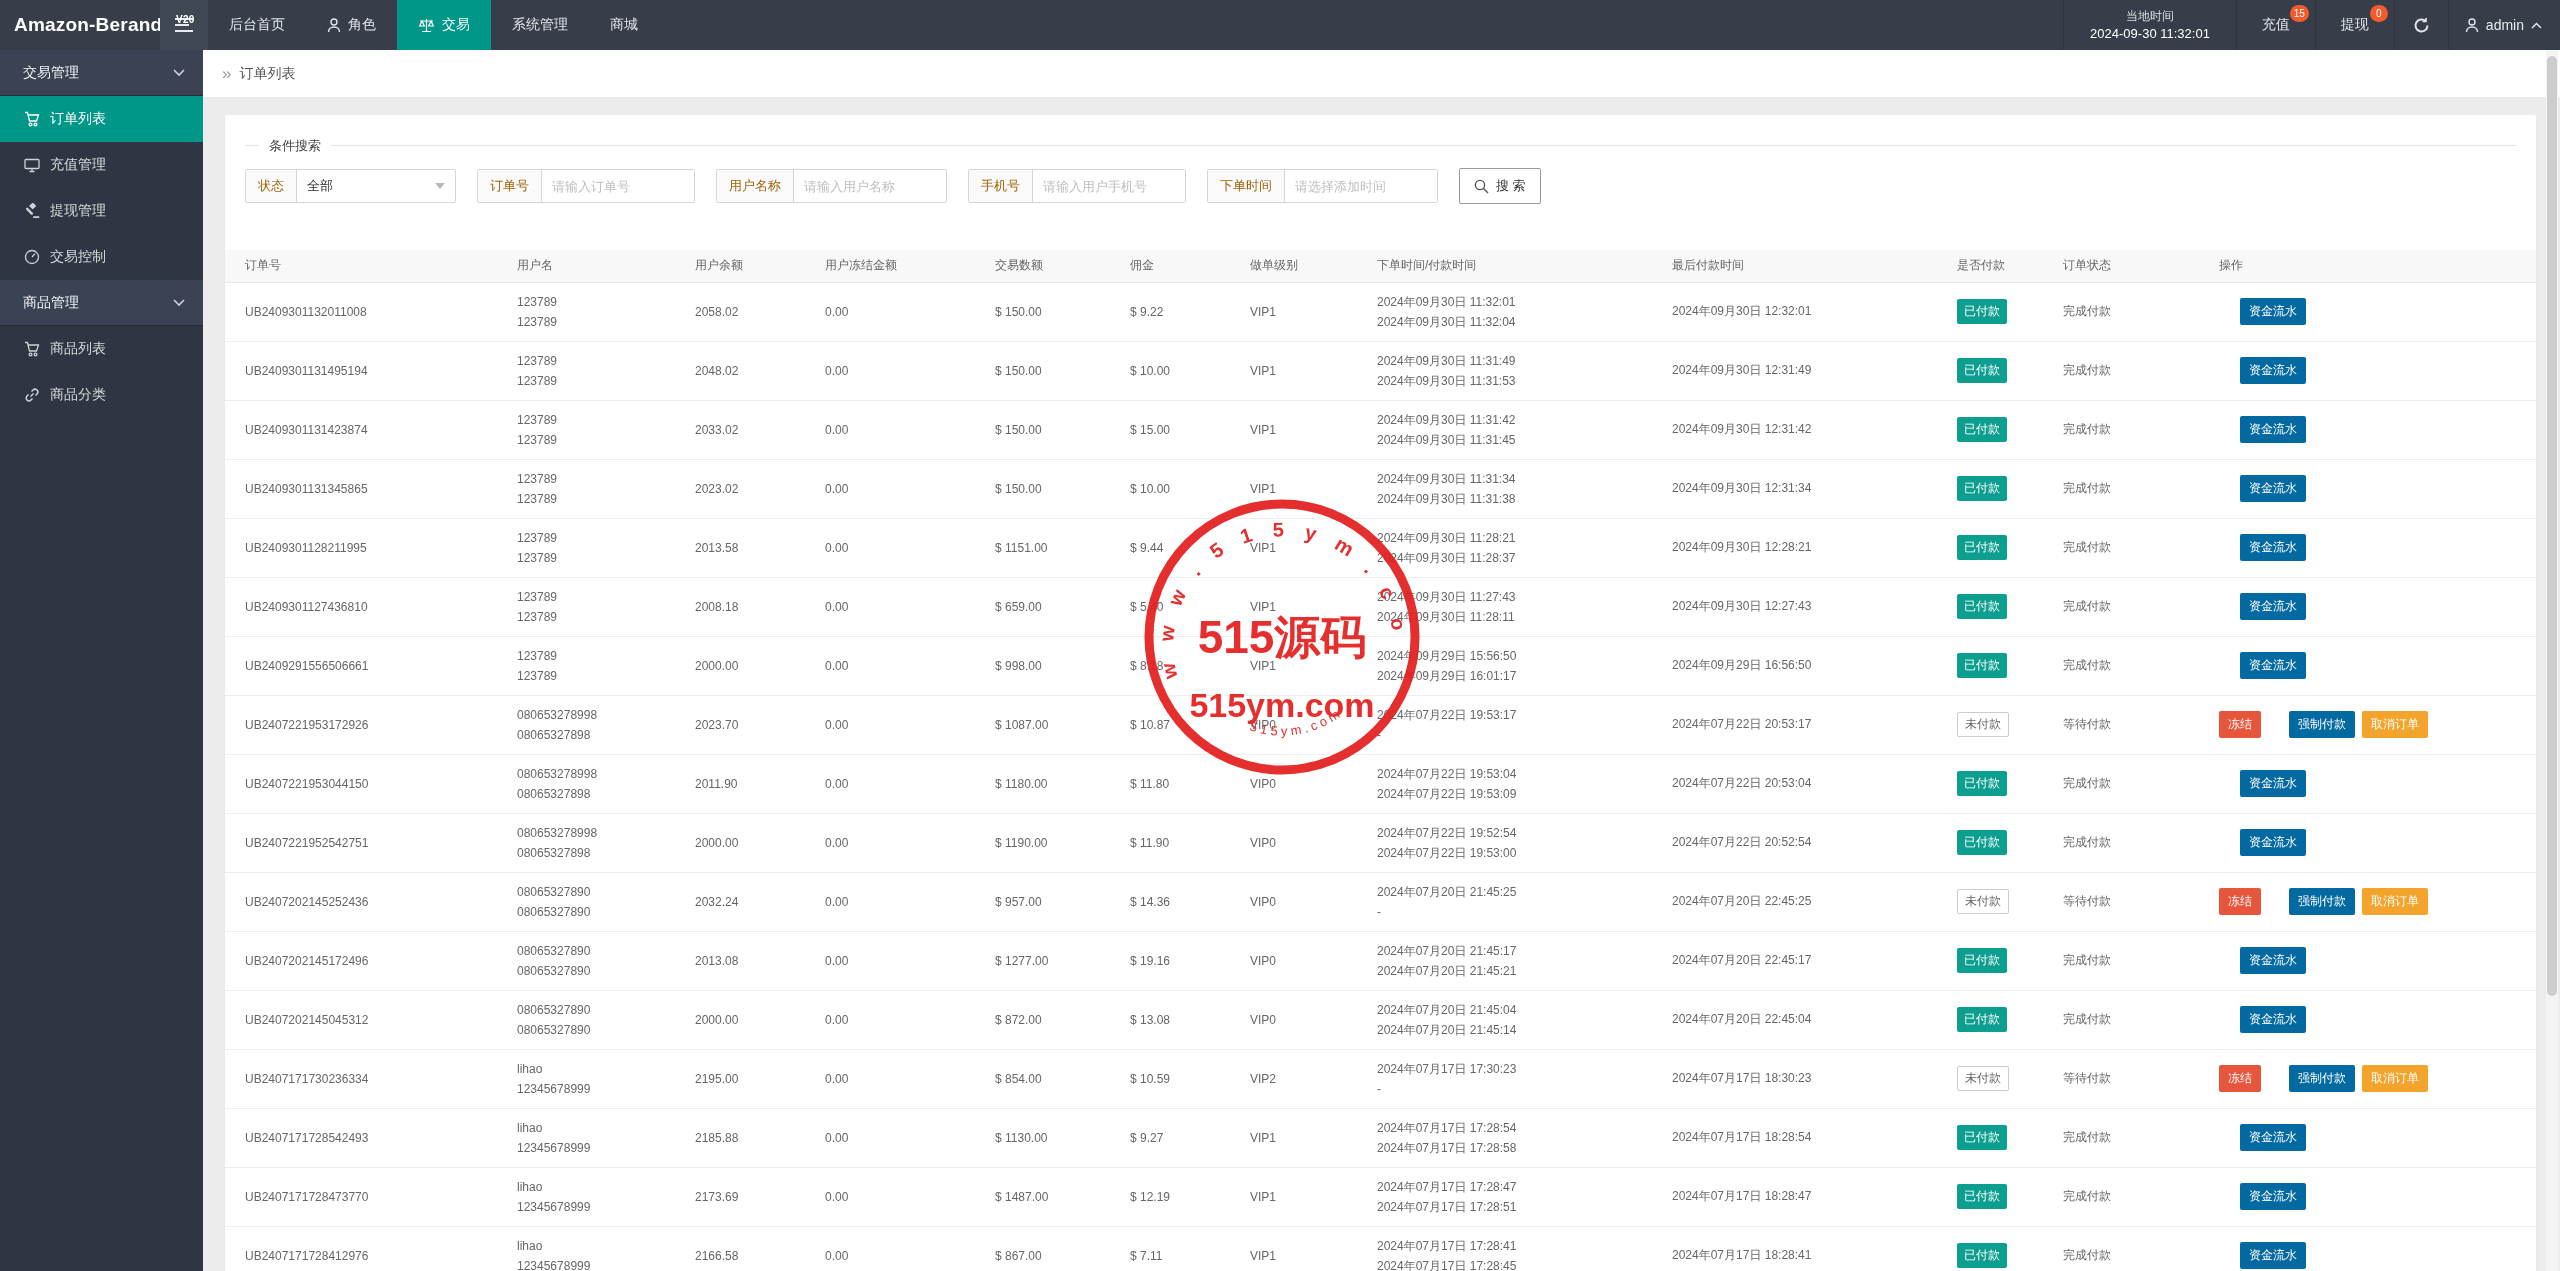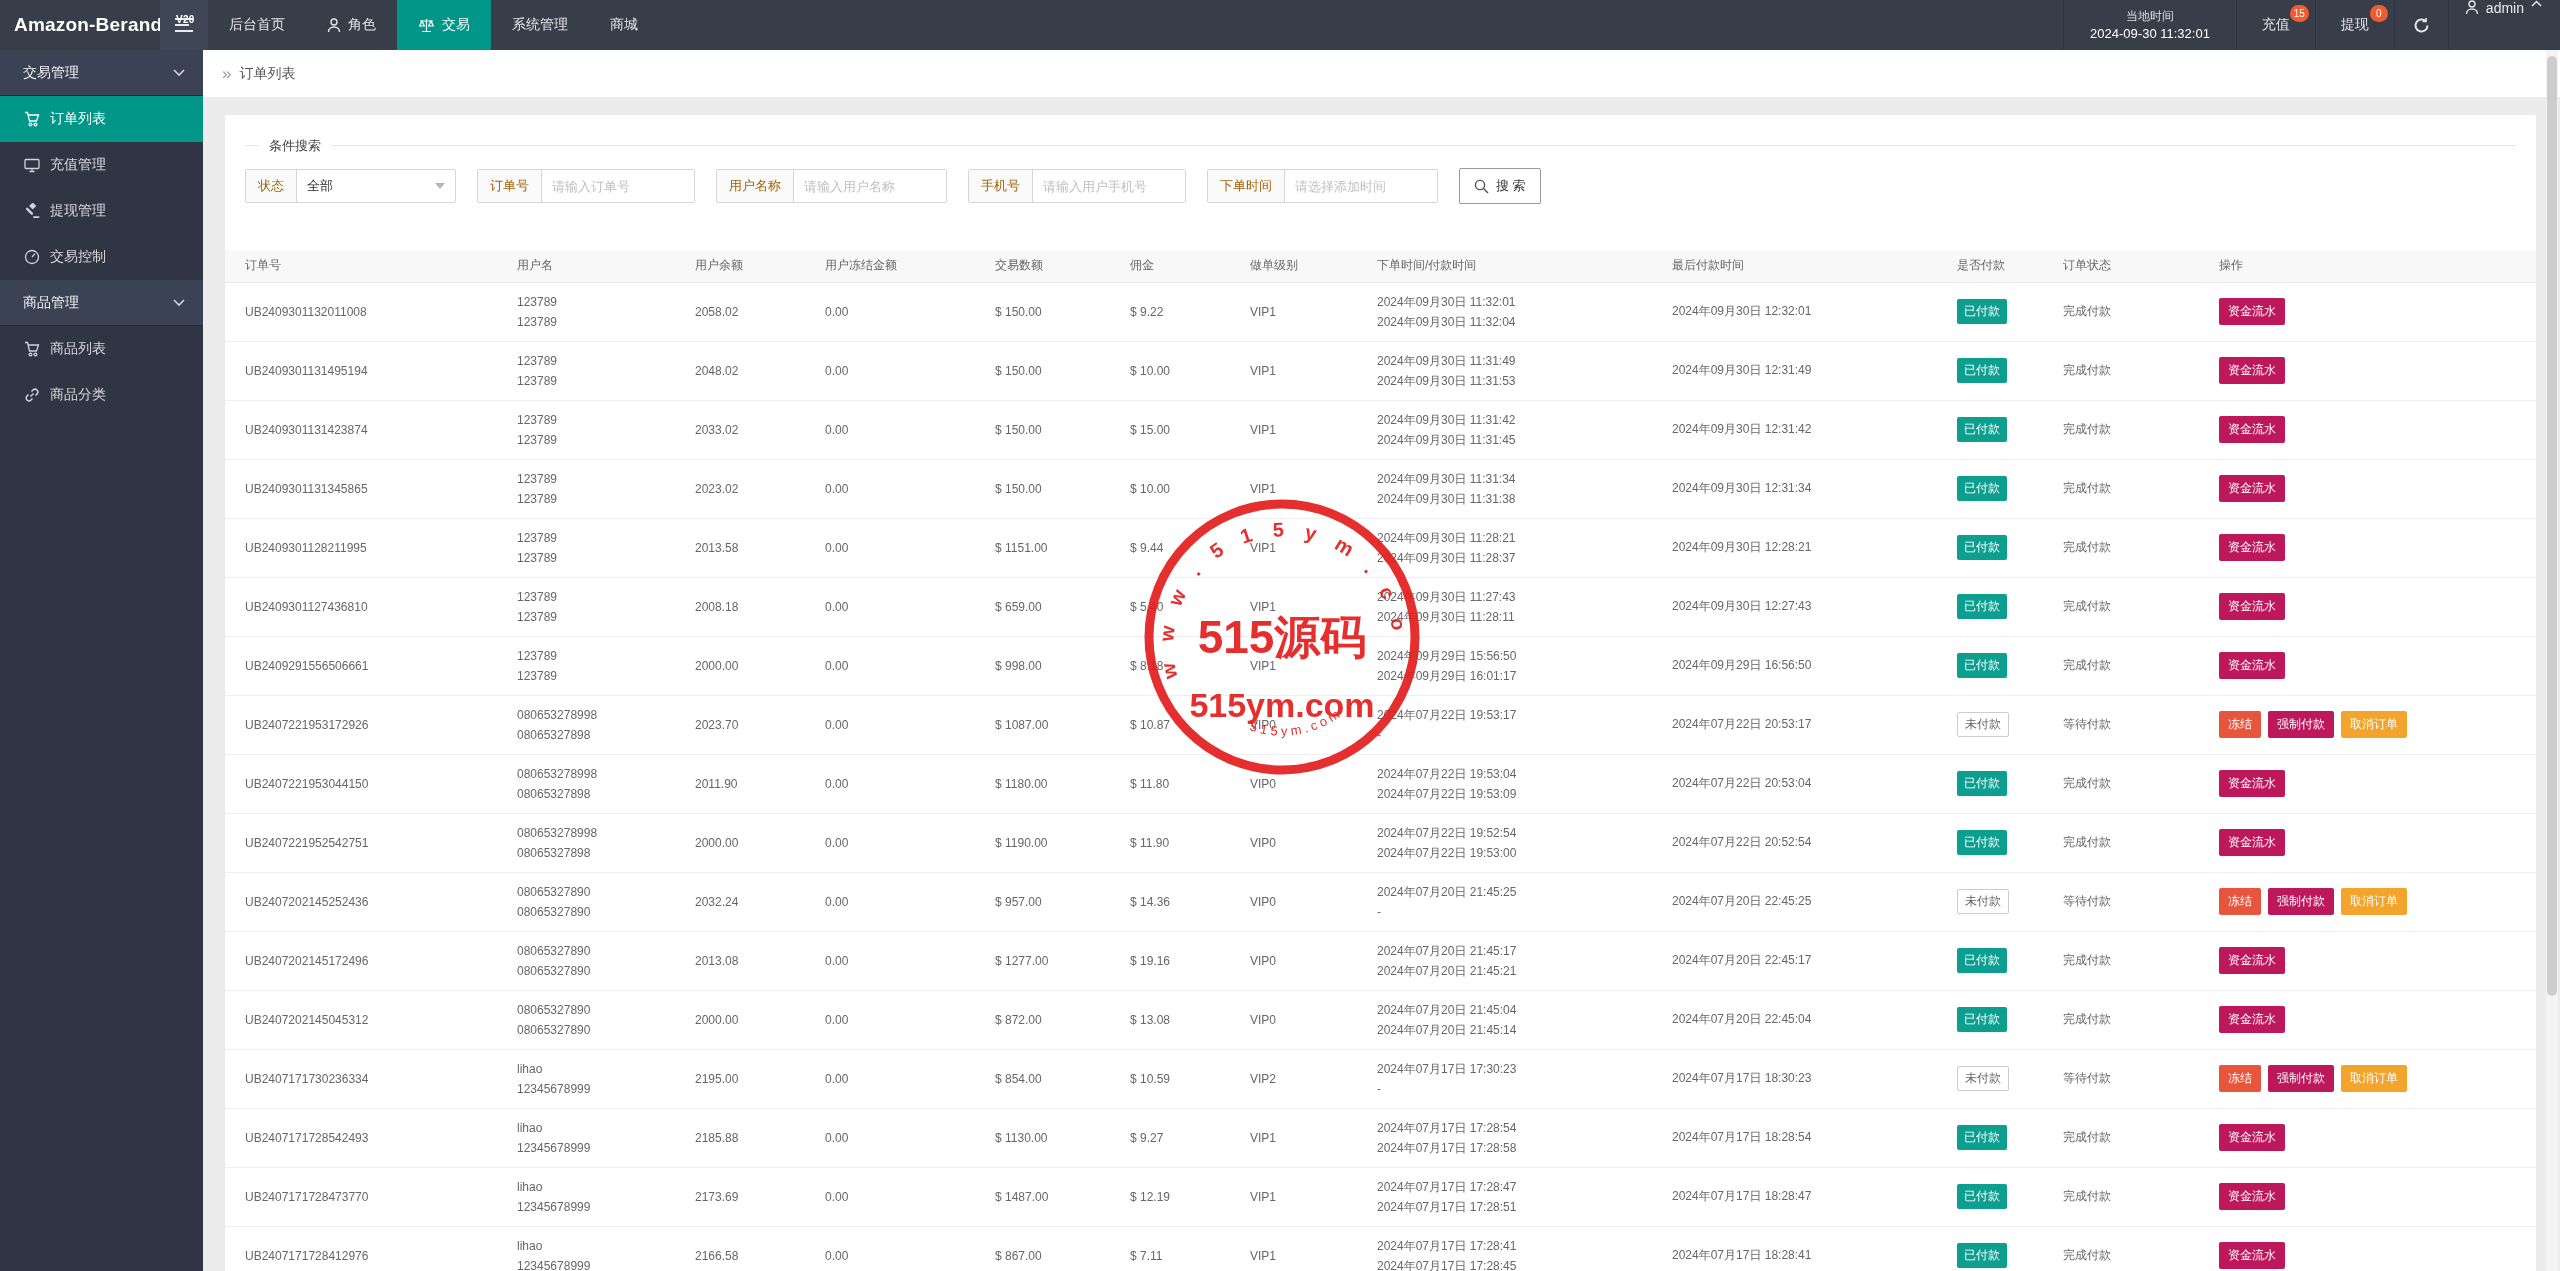--- a/index.html
+++ b/index.html
@@ -22,21 +22,21 @@
   .time-block { display:flex; flex-direction:column; align-items:center; justify-content:center;
     padding:18px 26px; border-left:1px solid #2e3440; border-right:1px solid #2e3440; line-height:18px; }
   .time-label { font-size:12px; color:#dcdfe4; }
   .time-value { font-size:13px; color:#fff; }
   .hdr-link { position:relative; display:flex; align-items:center; padding:0 25px; font-size:14px;
     color:#e3e5e9; cursor:pointer; border-right:1px solid #2e3440; }
   .count-badge { position:absolute; top:5px; right:6px; min-width:18px; height:17px; padding:0 4px;
     background:#f25b2e; color:#fff; font-size:10px; border-radius:9px; display:flex;
     align-items:center; justify-content:center; }
   .refresh-box { display:flex; align-items:center; padding:0 18px; cursor:pointer; border-right:1px solid #2e3440; }
-  .admin-box { display:flex; gap:7px; padding:0 18px 0 16px; font-size:14px; cursor:pointer; }
+  .admin-box { display:flex; align-items:center; gap:7px; padding:0 18px 0 16px; font-size:14px; cursor:pointer; }
 
   
   .sidebar { position:absolute; left:0; top:50px; bottom:0; width:203px; background:#2f3542; z-index:4; }
   .side-group { height:46px; display:flex; align-items:center; padding:0 18px 0 23px; background:#3b4253;
     color:#f2f3f5; font-size:14px; cursor:pointer; border-bottom:1px solid #262b35; }
   .side-group .chev { margin-left:auto; }
   .side-item { height:46px; display:flex; align-items:center; gap:9px; padding-left:23px;
     color:rgba(255,255,255,.8); font-size:14px; cursor:pointer; }
   .side-item.active { background:#009688; color:#fff; }
   .side-item .s-icon { display:flex; width:18px; justify-content:center; }
@@ -76,21 +76,21 @@
     text-align:left; border-bottom:1px solid #e8e8e8; white-space:nowrap; }
   .orders-table td { height:59px; font-size:12px; color:#666; border-bottom:1px solid #eee;
     vertical-align:middle; white-space:nowrap; overflow:hidden; }
   .orders-table th:first-child, .orders-table td:first-child { padding-left:20px; }
   .two-line div { line-height:20px; }
   .badge-paid { display:inline-block; background:#0c9e8f; color:#fff; font-size:12px; padding:4px 7px; border-radius:2px; }
   .badge-unpaid { display:inline-block; background:#fff; color:#666; font-size:12px; padding:3px 7px;
     border:1px solid #ccc; border-radius:2px; }
   .act-btn { border:0; color:#fff; font-size:12px; padding:5px 9px; border-radius:2px; margin-right:7px;
     cursor:pointer; font-family:inherit; }
-  .btn-teal { background:#be185d; }
+  .btn-teal { background:#0369a1;margin-left:21px; }
   .btn-red { background:#e8553d; }
   .btn-orange { background:#f2a42d; }
 
   
   .stamp { position:absolute; left:1132px; top:487px; width:300px; height:300px; z-index:9;
     pointer-events:none; opacity:.92; }
 
   
   .scrollbar-track { position:absolute; right:2px; top:50px; bottom:0; width:12px; background:#f4f4f4; z-index:10; }
   .scrollbar-thumb { position:absolute; left:1px; right:1px; top:6px; height:940px; background:#cdcdcd; border-radius:6px; }

